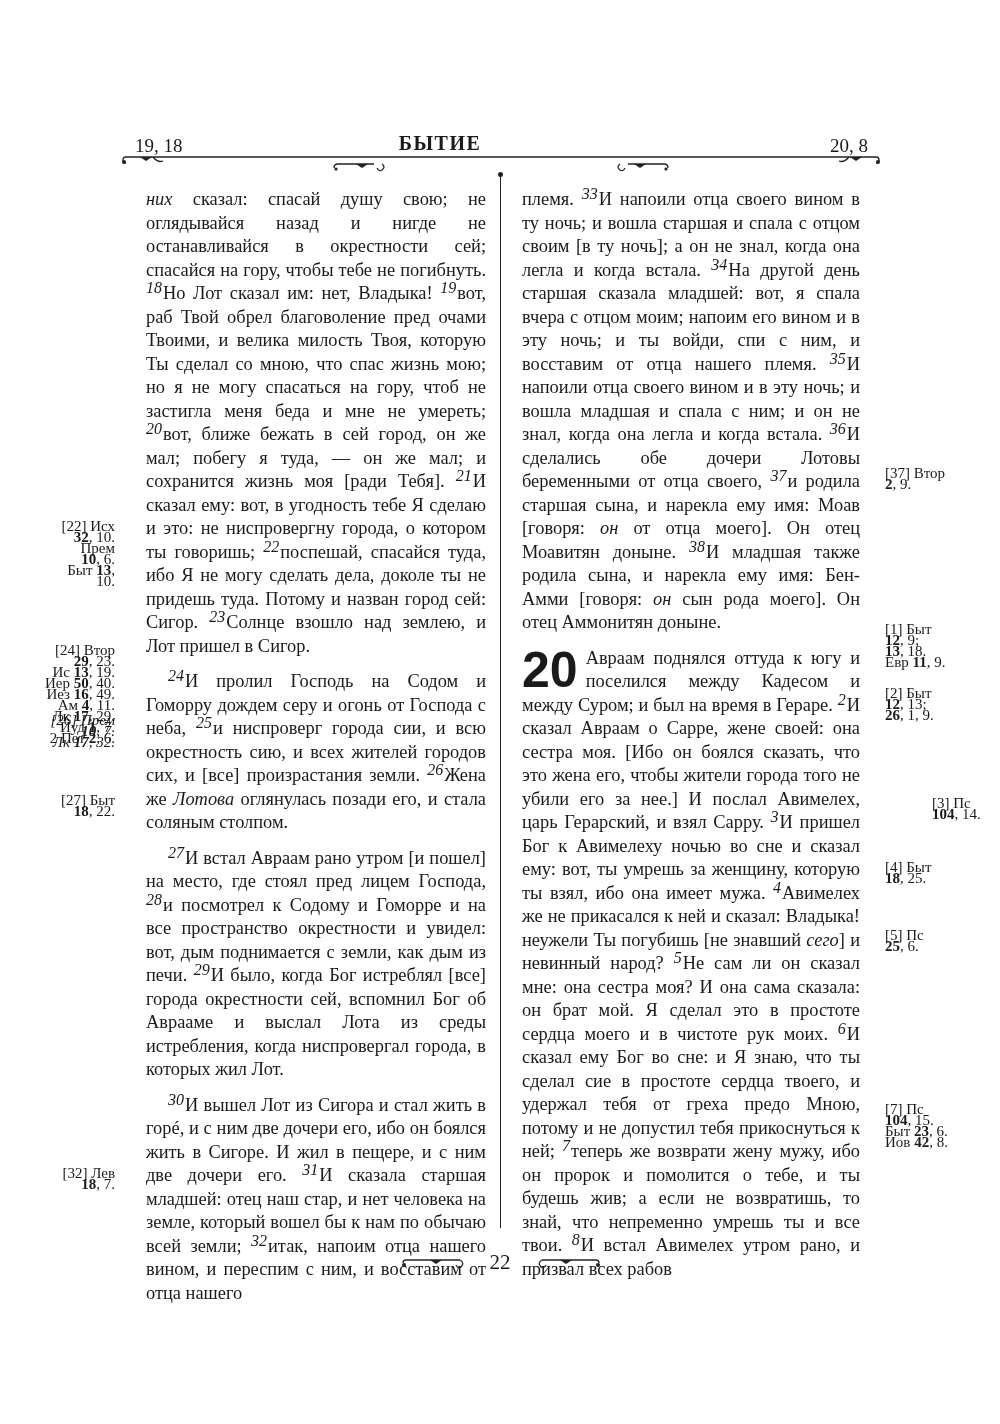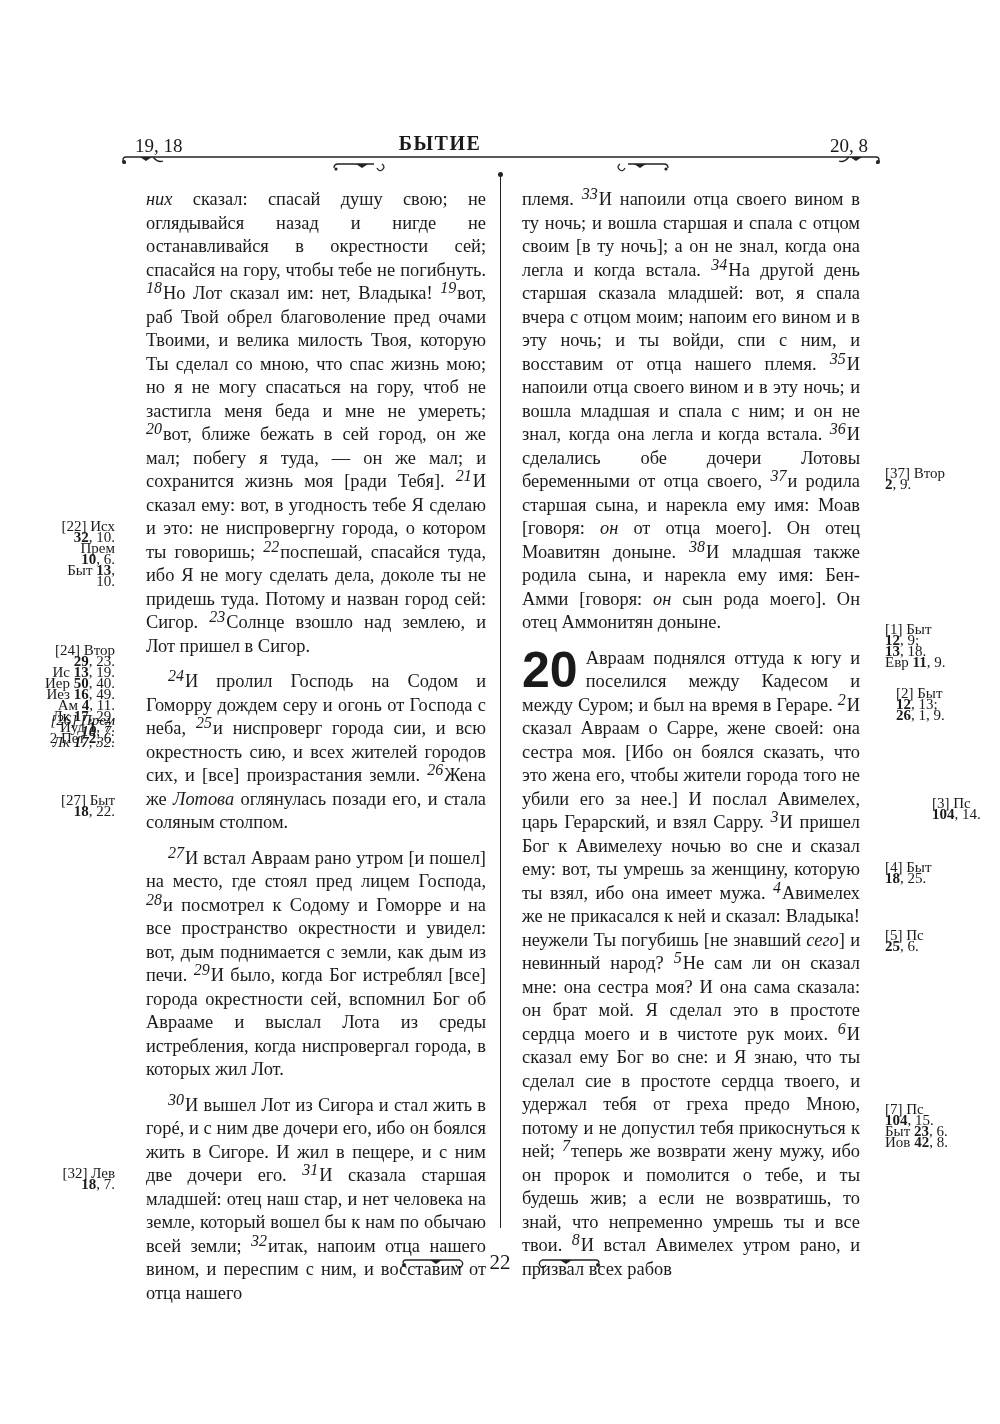--- a/index.html
+++ b/index.html
@@ -122,21 +122,21 @@
     <div class="note right" style="top: 468px;">
       <div><span>[37] Втор</span></div>
       <div><span></span><b>2</b><span>, 9.</span></div>
     </div>
     <div class="note right" style="top: 624px;">
       <div><span>[1] Быт</span></div>
       <div><span></span><b>12</b><span>, 9;</span></div>
       <div><span></span><b>13</b><span>, 18.</span></div>
       <div><span>Евр </span><b>11</b><span>, 9.</span></div>
     </div>
-    <div class="note right" style="top: 688px; margin-left: 11px;">
+    <div class="note right" style="top: 688px;">
       <div><span>[2] Быт</span></div>
       <div><span></span><b>12</b><span>, 13;</span></div>
       <div><span></span><b>26</b><span>, 1, 9.</span></div>
     </div>
     <div class="note right" style="top: 798px; margin-left: 47px;">
       <div><span>[3] Пс</span></div>
       <div><span></span><b>104</b><span>, 14.</span></div>
     </div>
     <div class="note right" style="top: 862px;">
       <div><span>[4] Быт</span></div>

